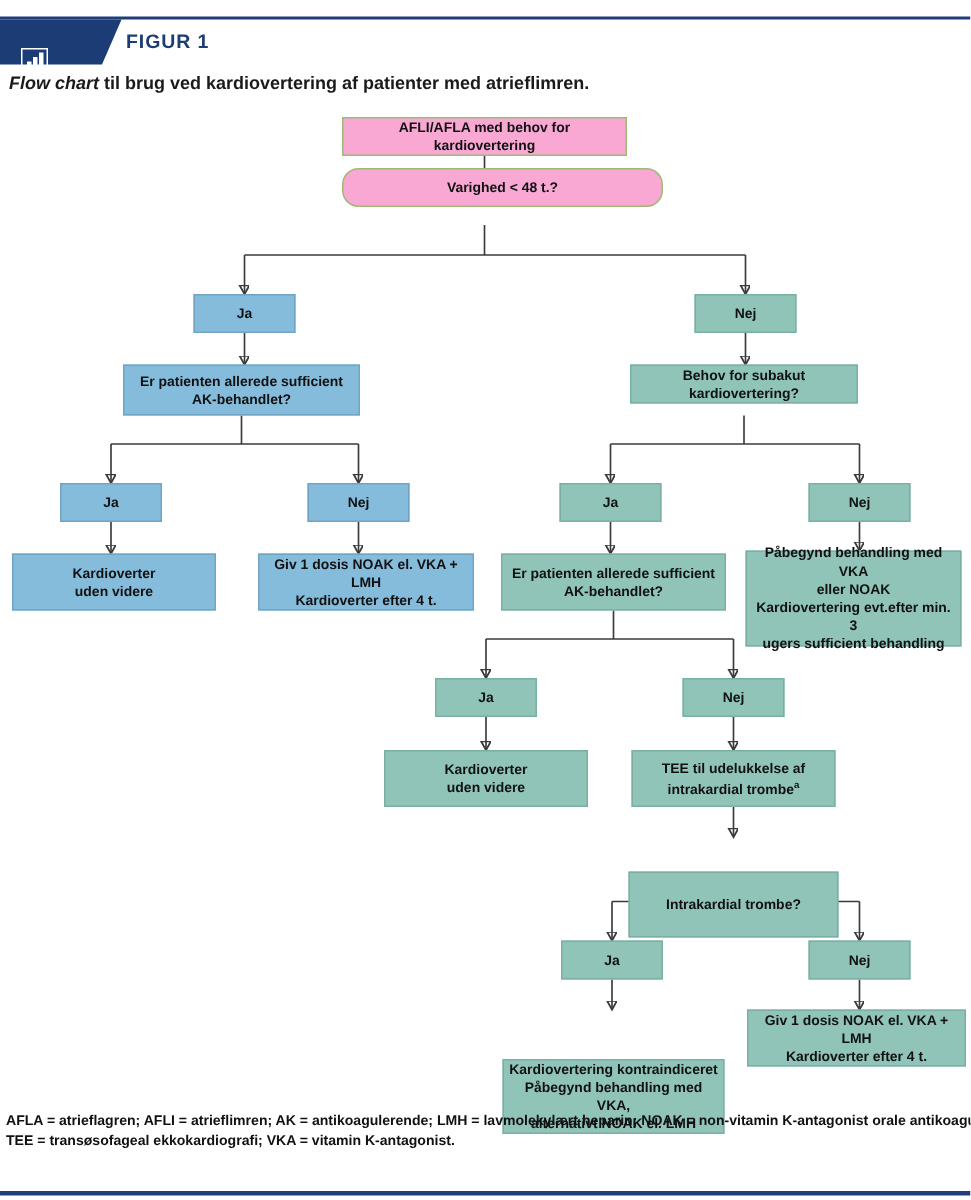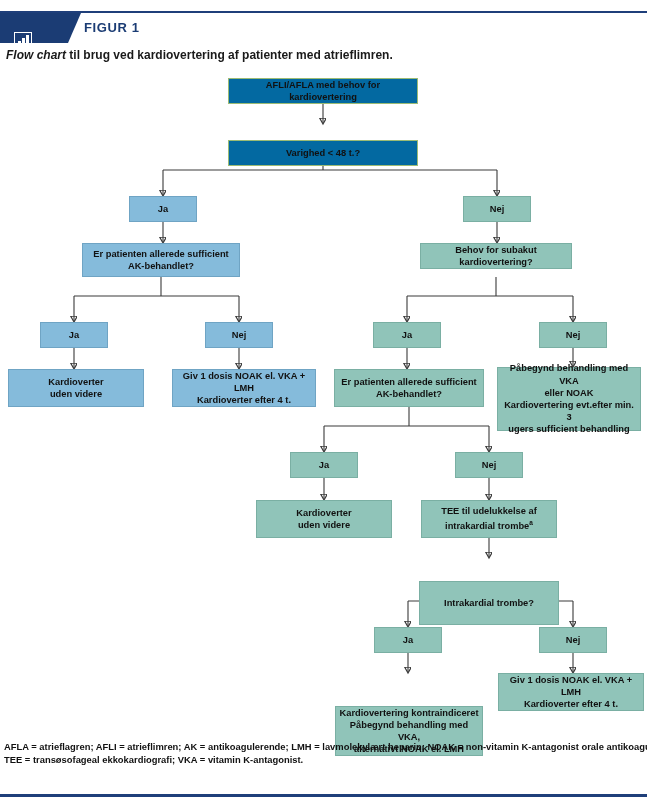--- a/index.html
+++ b/index.html
@@ -49,21 +49,21 @@
   #chart{position:absolute;left:0;top:0;width:647px;height:800px;}
   .node{
     position:absolute;box-sizing:border-box;
     border:1px solid #8f9b96;
     display:flex;align-items:center;justify-content:center;text-align:center;
     font-size:9.3px;font-weight:bold;line-height:12.2px;
     color:#111;padding:1px 3px;
   }
   .node span{display:block;}
   .node sup{font-size:6.5px;vertical-align:super;}
-  .c-green{background:#0369a1;border-color:#9cbb74;}
+  .c-green{background:#f9a8d4;border-color:#9cbb74;}
   .c-blue {background:#85bbdb;border-color:#6fa4c4;}
   .c-teal {background:#90c4b9;border-color:#7aafa3;}
 
   svg.edges{position:absolute;left:0;top:0;width:647px;height:800px;pointer-events:none;}
   svg.edges line, svg.edges path{stroke:#3a3a3a;stroke-width:1.1px;fill:none;}
 </style>
 </head>
 <body>
 
 <div class="top-rule"></div>
@@ -121,21 +121,21 @@
       <path d="M408 601 L573 601"></path>
       <path d="M408 601 L408 626" marker-end="url(#arw)"></path>
       <path d="M573 601 L573 626" marker-end="url(#arw)"></path>
     </svg>
   <div id="node-layer">
       <div class="node c-green" style="left: 228px; top: 78px; width: 190px; height: 26px;">
         <div>
           <span>AFLI/AFLA med behov for kardiovertering</span>
         </div>
       </div>
-      <div class="node c-green" style="left: 228px; top: 140px; width: 190px; height: 26px;">
+      <div class="node c-green" style="left: 228px; top: 112px; width: 214px; height: 26px; border-radius: 11px;">
         <div>
           <span>Varighed &lt; 48 t.?</span>
         </div>
       </div>
       <div class="node c-blue" style="left: 129px; top: 196px; width: 68px; height: 26px;">
         <div>
           <span>Ja</span>
         </div>
       </div>
       <div class="node c-teal" style="left: 463px; top: 196px; width: 68px; height: 26px;">

